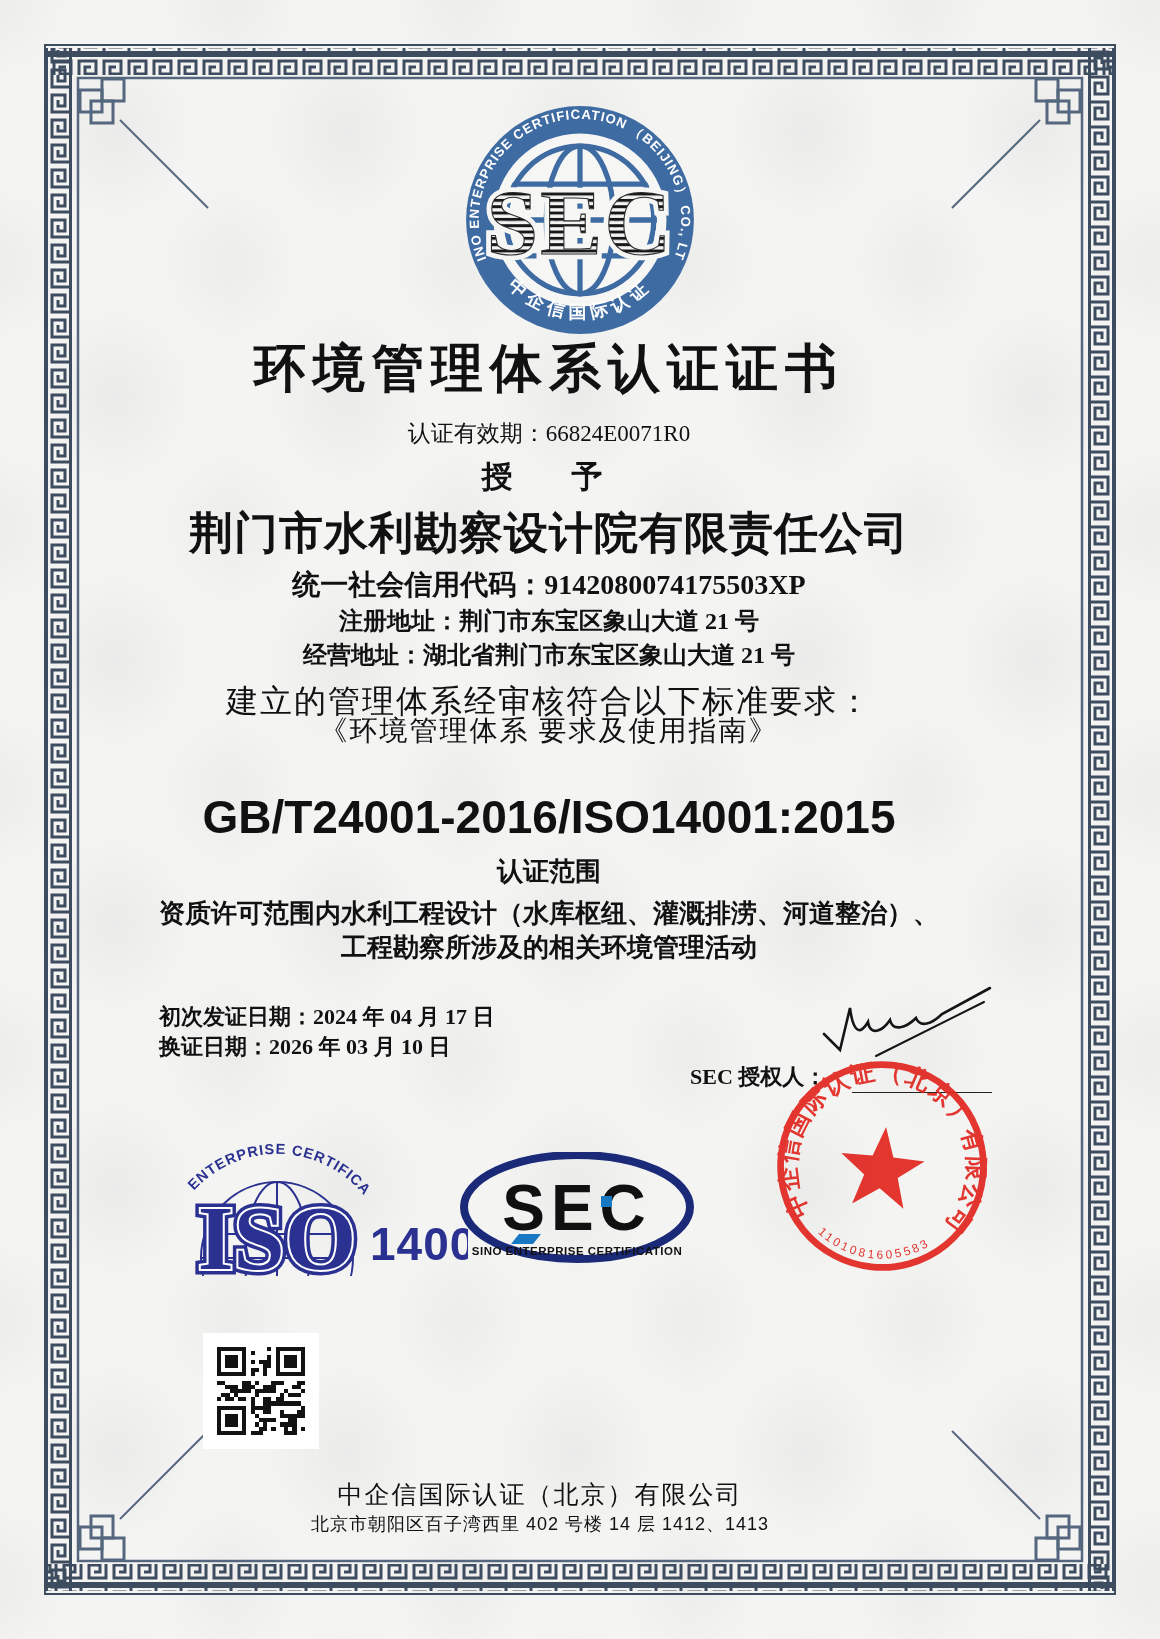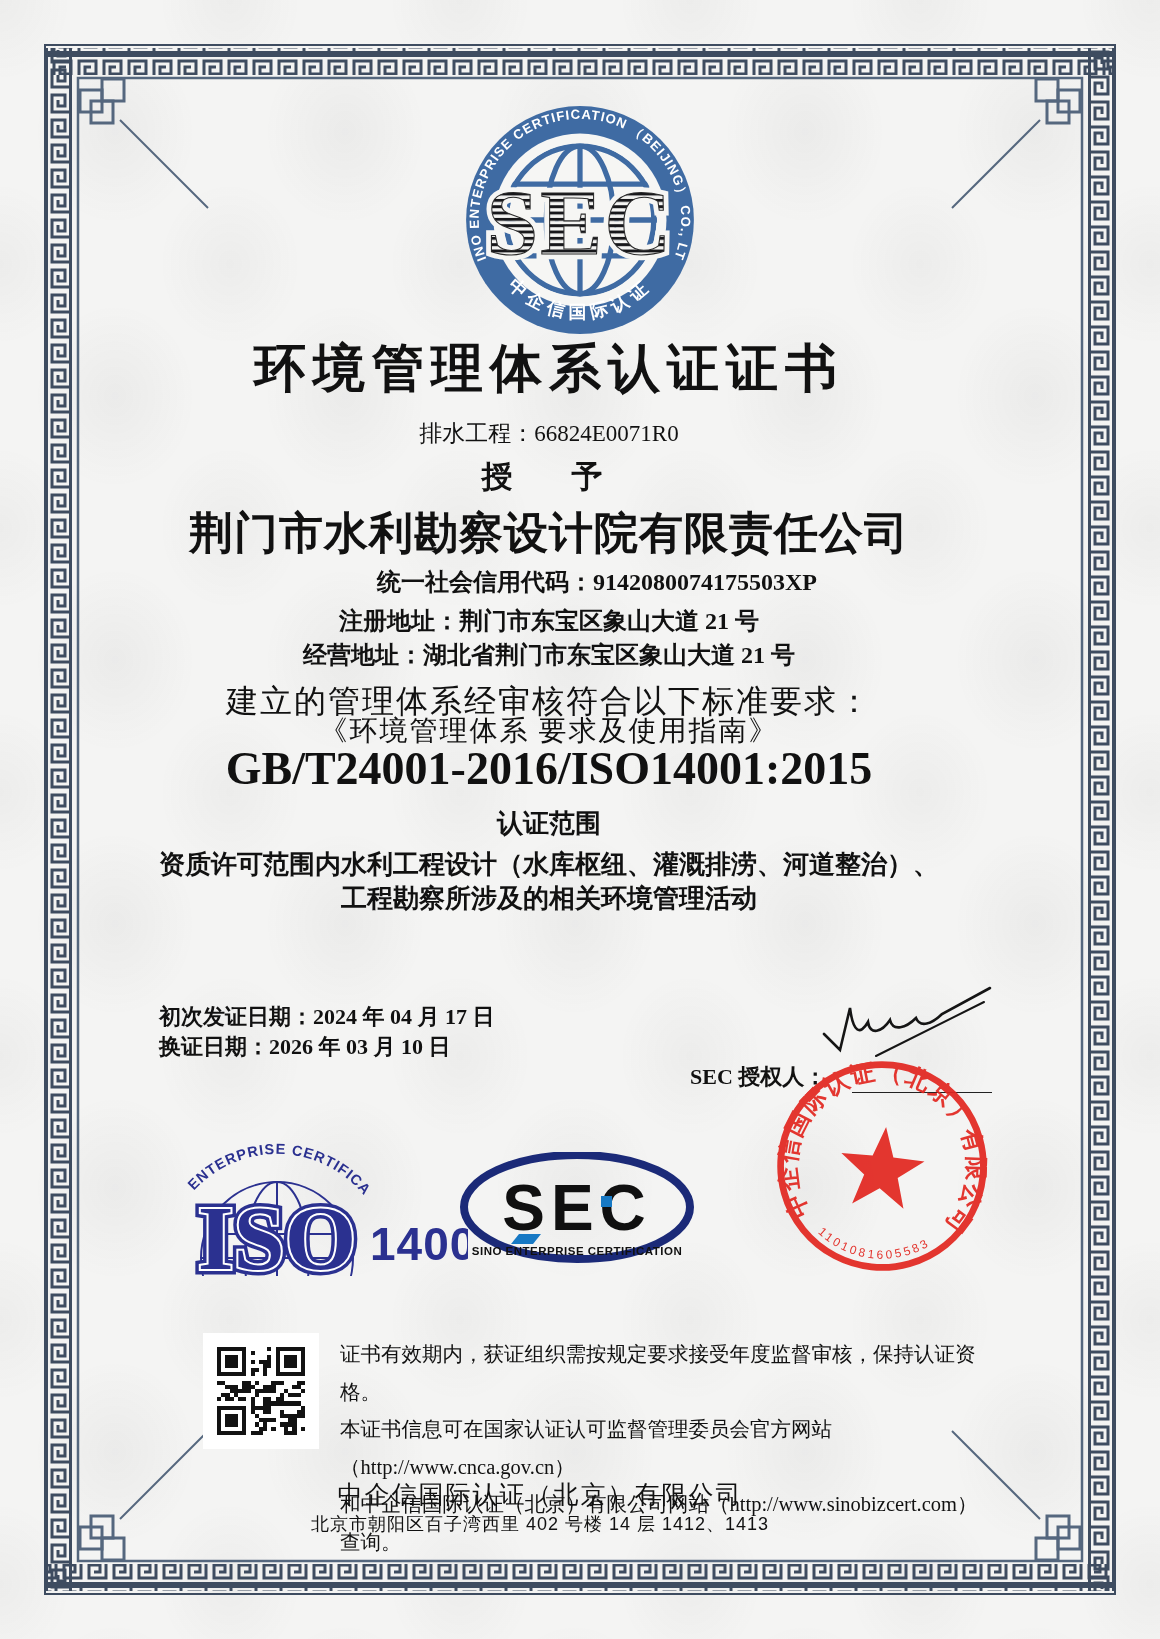--- a/index.html
+++ b/index.html
@@ -9,26 +9,26 @@
     background:
       radial-gradient(closest-side, rgba(40,40,40,0.045), transparent 70%) 0 0/230px 264px repeat,
       radial-gradient(closest-side, rgba(40,40,40,0.035), transparent 62%) 115px 132px/230px 264px repeat,
       #f4f4f3;
     font-family:"Liberation Serif","DejaVu Serif",serif;
     color:#111;
   }
   .abs{position:absolute;}
   .ctr{left:0; width:1098px; text-align:center;}
   .serif{font-family:"Liberation Serif","DejaVu Serif",serif;}
-  .sans{font-family:Liberation Serif, serif;}
+  .sans{font-family:Liberation Sans, sans-serif;margin-top:48px;}
   .title{top:334px; font-size:52px; font-weight:900; letter-spacing:7px;}
   .certno{top:418px; font-size:23px;}
   .award{top:456px; font-size:31px; font-weight:bold; letter-spacing:14px;}
   .company{top:504px; font-size:44px; font-weight:bold; letter-spacing:1px;}
-  .credit{top:566px; font-size:24px; font-weight:bold;padding-left:48px;}
+  .credit{top:566px; font-size:28px; font-weight:bold;}
   .addr-wrap{top:604px;}
   .addr-block{display:inline-block; text-align:center; font-size:24px; font-weight:bold; line-height:34px;}
   .std-intro{top:680px; font-size:32px; letter-spacing:2px;}
   .std-name{top:712px; font-size:28px; letter-spacing:2px;}
   .std-code{top:742px; font-size:46px; font-weight:bold; letter-spacing:0px;}
   .scope-title{top:806px; font-size:26px; font-weight:bold;}
   .scope-lines{top:848px; font-size:26px; font-weight:bold; line-height:34px;}
   .dates{left:159px; top:1002px; font-size:22px; font-weight:bold; line-height:30px;}
   .authorizer{left:690px; top:1062px; font-size:22px; font-weight:bold;}
   .sig-underline{left:852px; top:1092px; width:140px; height:0; border-top:1.6px solid #222;}
@@ -105,21 +105,21 @@
     <text font-size="12.5" font-weight="bold" fill="#ffffff" letter-spacing="1" font-family="Liberation Sans, DejaVu Sans, sans-serif">
       <textPath href="#arcT" startOffset="50%" text-anchor="middle">SINO ENTERPRISE CERTIFICATION （BEIJING） CO., LTD</textPath>
     </text>
     <text font-size="17" font-weight="bold" fill="#ffffff" letter-spacing="5">
       <textPath href="#arcB" startOffset="50%" text-anchor="middle">中企信国际认证</textPath>
     </text>
   </svg>
 
   <div class="abs ctr title serif">环境管理体系认证证书</div>
   <div class="abs ctr certno serif">
-    <span>排水工程：</span><span>66824E0071R0</span>
+    <span>认证有效期：</span><span>66824E0071R0</span>
   </div>
   <div class="abs ctr award serif">授　予</div>
   <div class="abs ctr company serif">荆门市水利勘察设计院有限责任公司</div>
   <div class="abs ctr credit serif">
     <span>统一社会信用代码：</span><span>9142080074175503XP</span>
   </div>
 
   <div class="abs ctr addr-wrap">
     <div class="addr-block serif">
       <div>
@@ -331,22 +331,17 @@
           <rect x="14" y="0" width="7" height="7" fill="#121212"></rect>
           <rect x="15" y="1" width="5" height="5" fill="#ffffff"></rect>
           <rect x="16" y="2" width="3" height="3" fill="#121212"></rect>
           <rect x="0" y="14" width="7" height="7" fill="#121212"></rect>
           <rect x="1" y="15" width="5" height="5" fill="#ffffff"></rect>
           <rect x="2" y="16" width="3" height="3" fill="#121212"></rect>
         </g>
     </svg>
   </div>
 
-  <div class="abs footer-note serif">
-    <div>证书有效期内，获证组织需按规定要求接受年度监督审核，保持认证资格。</div>
-    <div>本证书信息可在国家认证认可监督管理委员会官方网站（http://www.cnca.gov.cn）</div>
-    <div>和中企信国际认证（北京）有限公司网站（http://www.sinobizcert.com）查询。</div>
-  </div>
 
   <div class="abs issuer issuer-name">中企信国际认证（北京）有限公司</div>
   <div class="abs issuer issuer-addr">北京市朝阳区百子湾西里 402 号楼 14 层 1412、1413</div>
 
 </div>
 
 </body></html>

